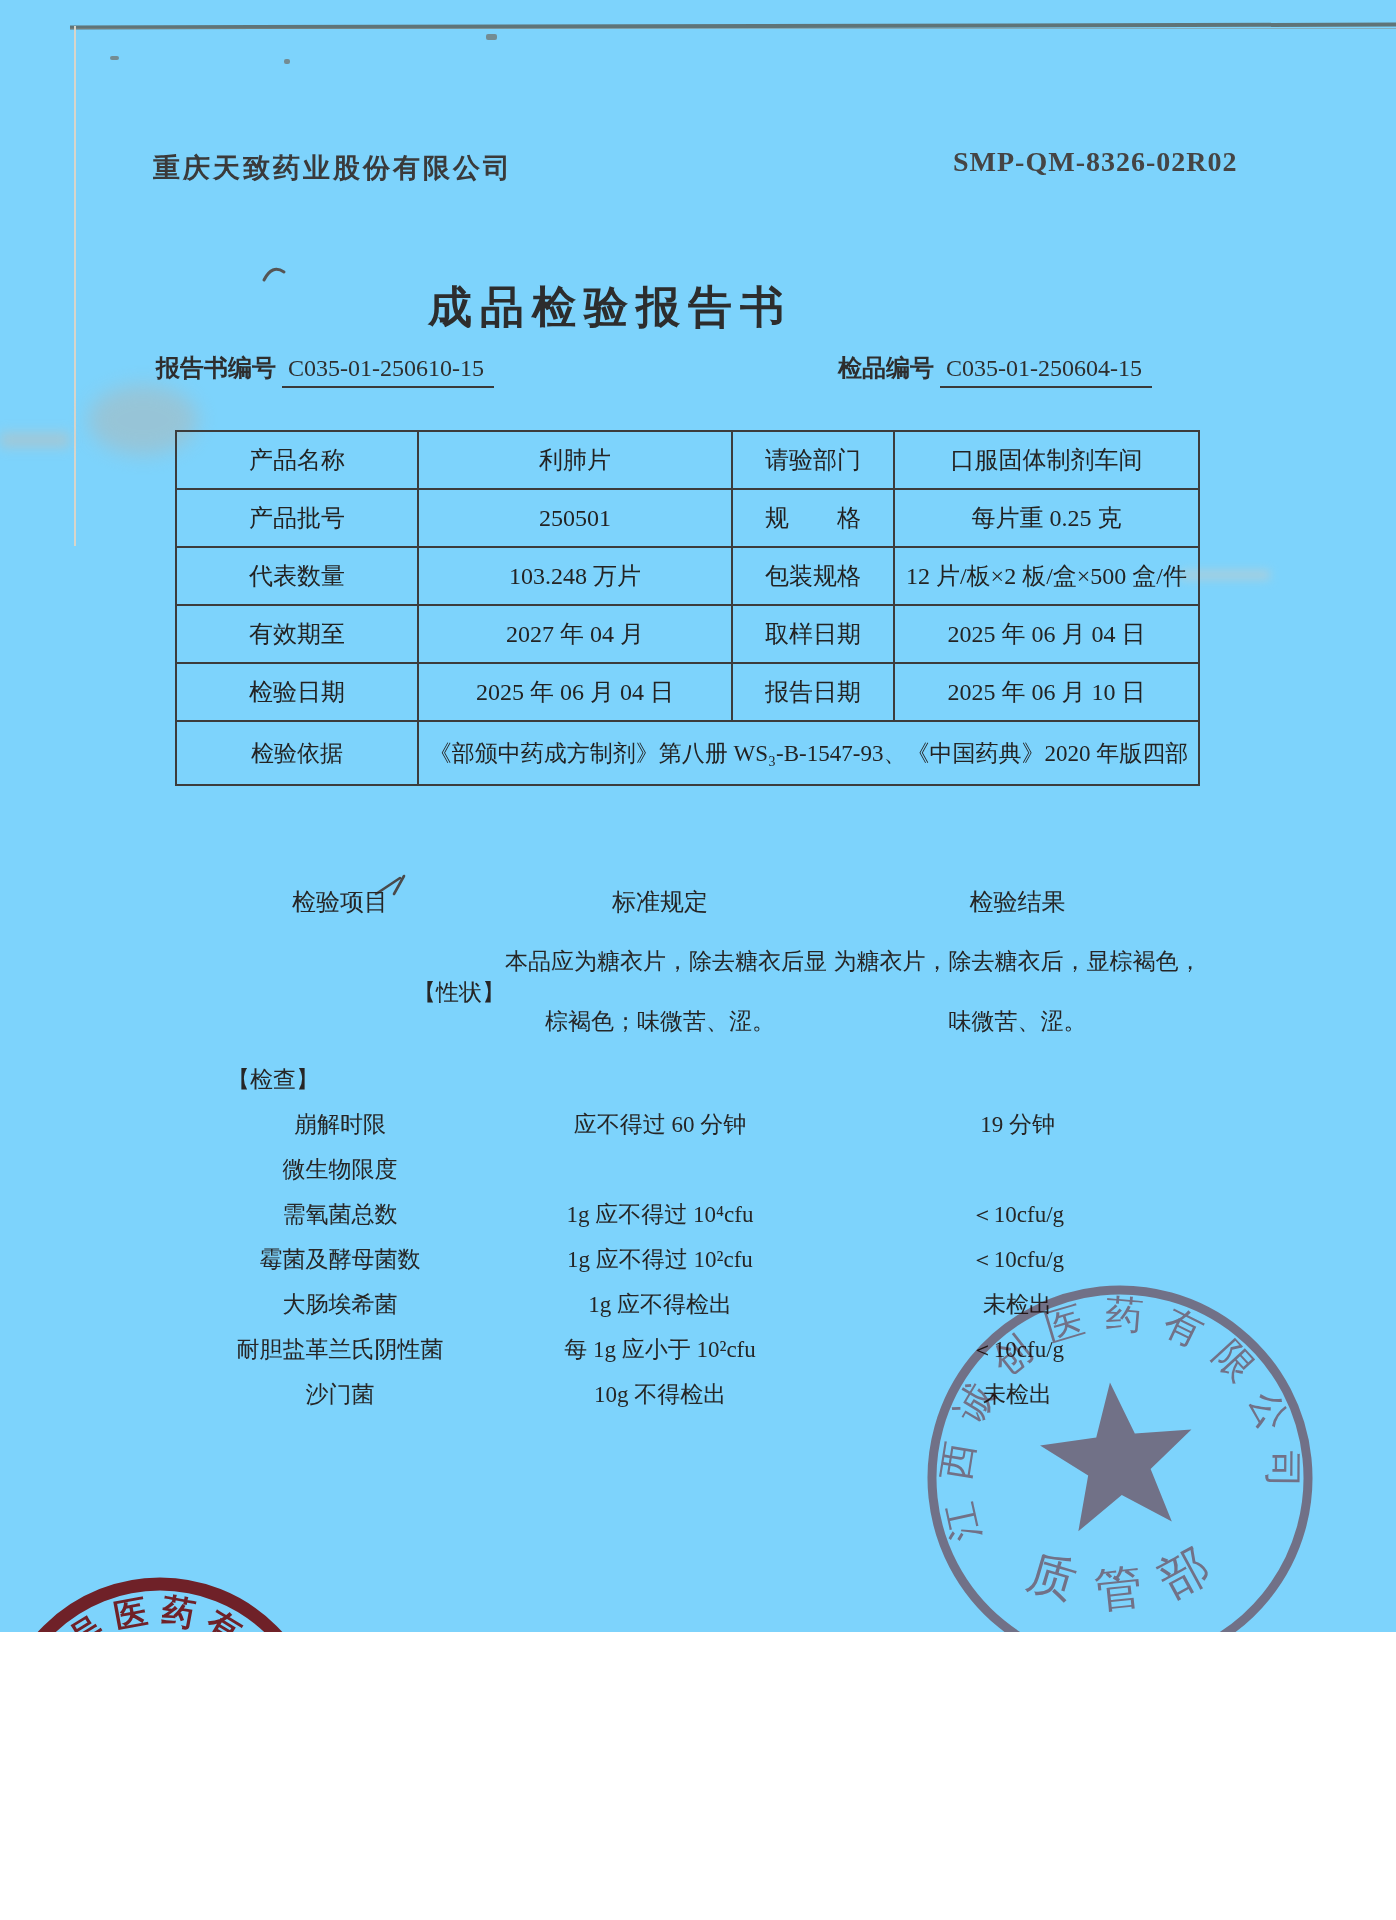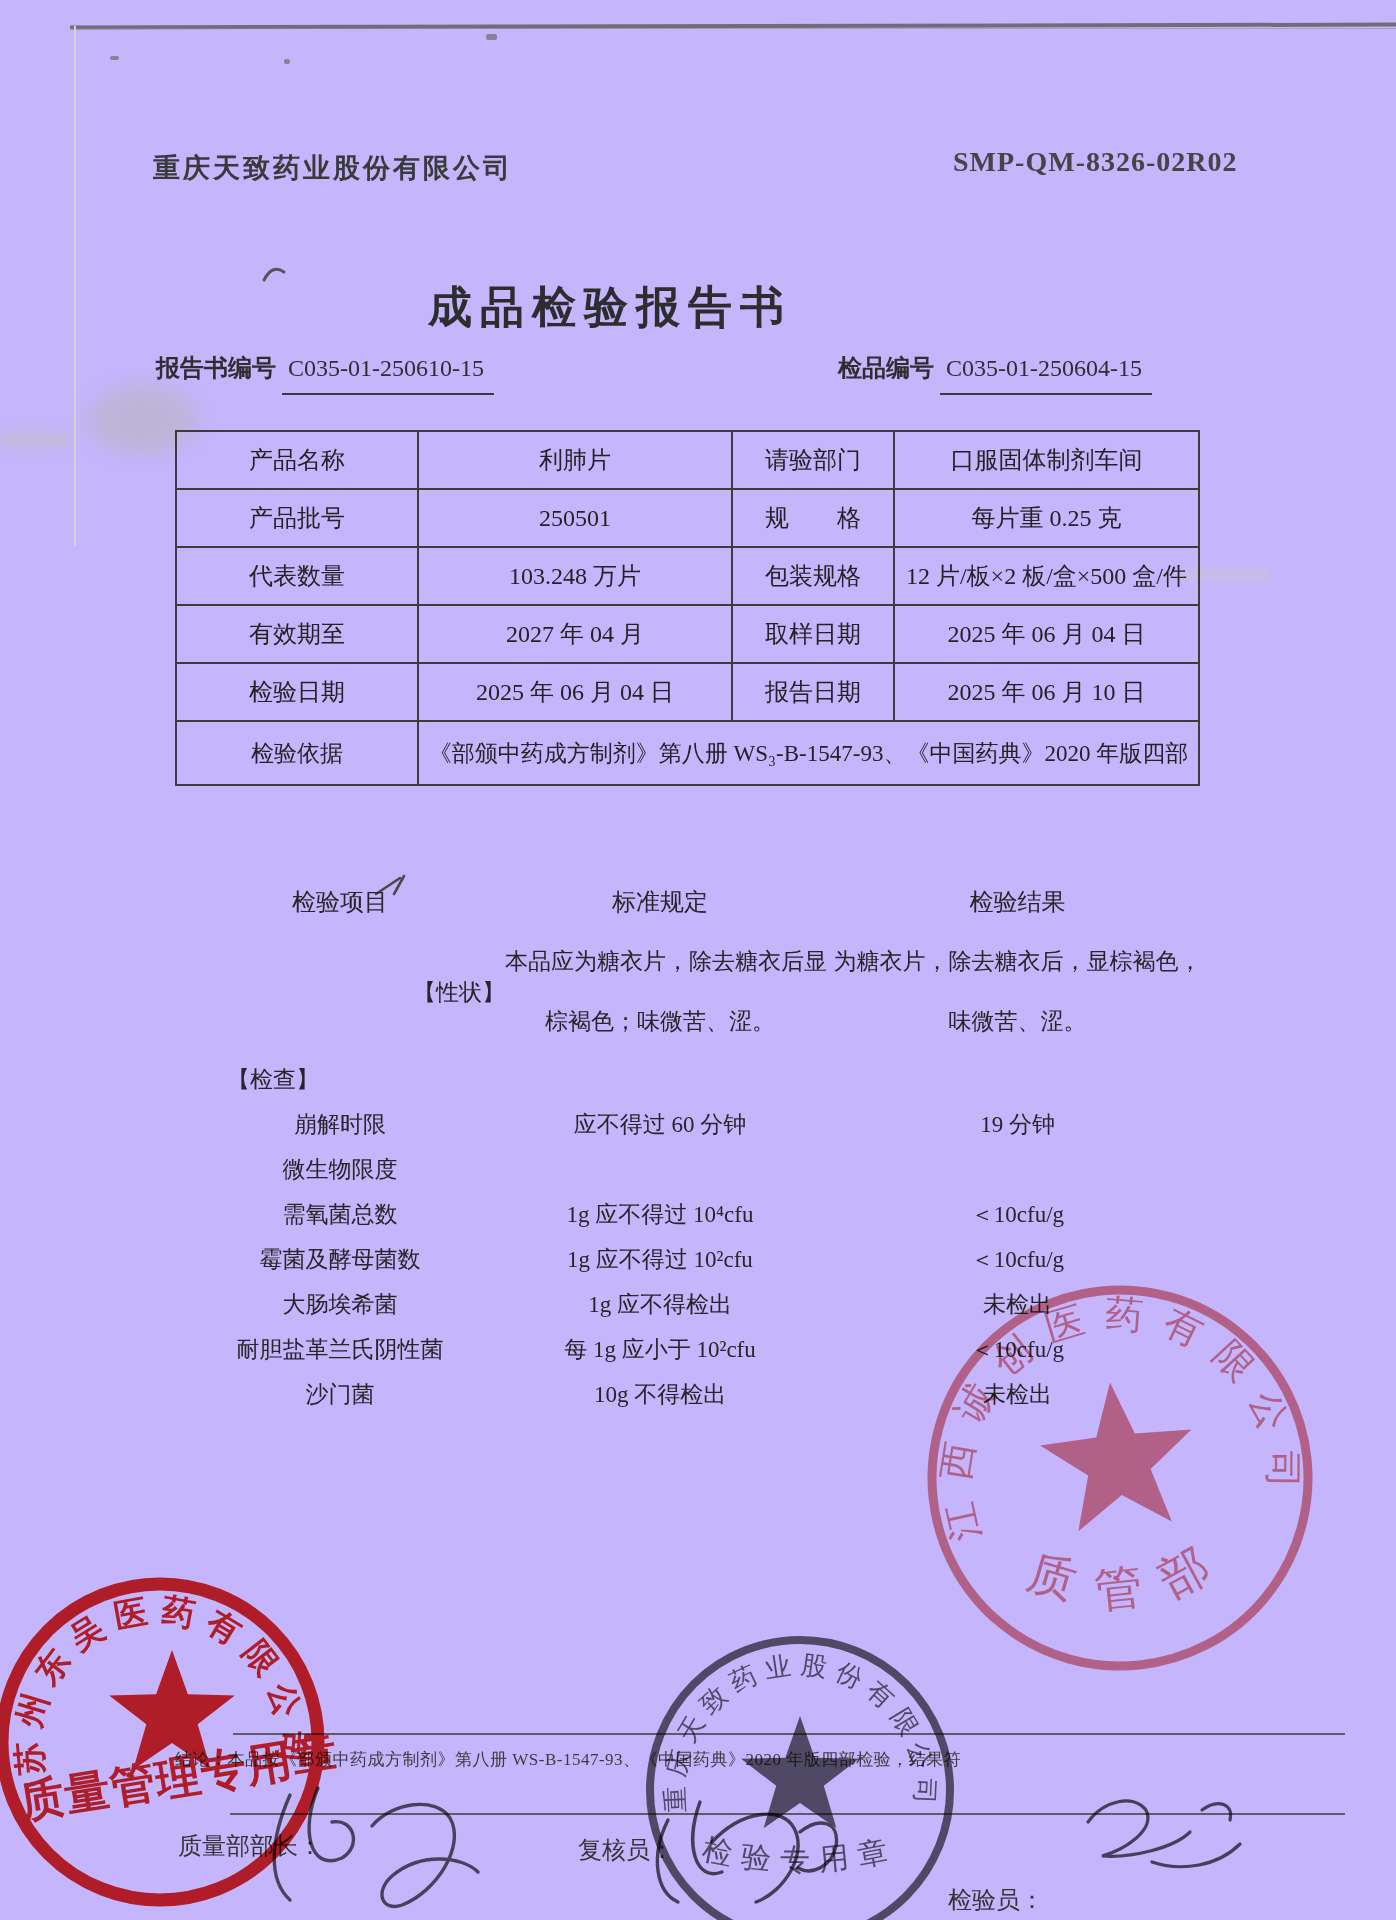--- a/index.html
+++ b/index.html
@@ -1,38 +1,38 @@
 <!DOCTYPE html>
 <html><head>
 <meta charset="utf-8">
 <style>
   html,body{margin:0;padding:0;background:#ffffff;}
   #page{
-    position:relative;width:1396px;height:1920px;overflow:hidden;
-    background:#c4b5fd;
+    position:relative;width:1396px;height:1632px;overflow:hidden;
+    background:#7dd3fc;
     font-family:"Liberation Serif","DejaVu Serif",serif;
     color:#262626;
   }
   .abs{position:absolute;}
   .nowrap{white-space:nowrap;}
   
   .edge-top{left:70px;top:24px;width:1326px;height:4px;background:#55544c;opacity:.75;transform:rotate(-.12deg);}
   .edge-top2{left:70px;top:28px;width:1326px;height:1px;background:#8a887e;opacity:.5;}
   .edge-left{left:74px;top:26px;width:2px;height:520px;background:#d8d5ca;}
   .smudge1{left:88px;top:385px;width:110px;height:70px;background:#b7b4ab;border-radius:50%;filter:blur(10px);opacity:.45;}
   .smudge2{left:0px;top:432px;width:70px;height:16px;background:#c2bfb6;filter:blur(6px);opacity:.5;}
   .smudge3{left:1180px;top:570px;width:90px;height:10px;background:#cfccc3;filter:blur(5px);opacity:.5;}
   .speck{background:#6f6d66;border-radius:2px;opacity:.7;}
   
   .company{left:153px;top:150px;font-size:27px;letter-spacing:3px;font-weight:bold;color:#3a3a3a;}
   .doccode{left:953px;top:146px;font-size:28px;font-weight:bold;color:#454545;letter-spacing:1px;}
   .title{left:0;top:278px;width:1220px;text-align:center;font-size:44px;font-weight:bold;letter-spacing:8px;color:#2d2d2d;}
   .repno{top:352px;font-size:24px;color:#2e2e2e;}
   .repno .lbl{font-weight:bold;}
-  .uval{border-bottom:2px solid #3a3a3a;padding:0 10px 12px 6px;}
+  .uval{border-bottom:2px solid #3a3a3a;padding:0 10px 5px 6px;}
   
   table.info{position:absolute;left:175px;top:430px;width:1025px;border-collapse:collapse;font-size:24px;color:#232323;}
   table.info td{border:2px solid #3c3c3c;text-align:center;padding:0 6px;height:56px;}
   table.info td.lab{width:228px;}
   table.info td.v1{width:300px;}
   table.info td.lab2{width:148px;}
   table.info tr.basis td{height:62px;font-size:23px;}
   
   .tests{left:175px;top:880px;width:1045px;font-size:23px;color:#262626;}
   .trow{display:grid;grid-template-columns:330px 310px 405px;align-items:center;}

